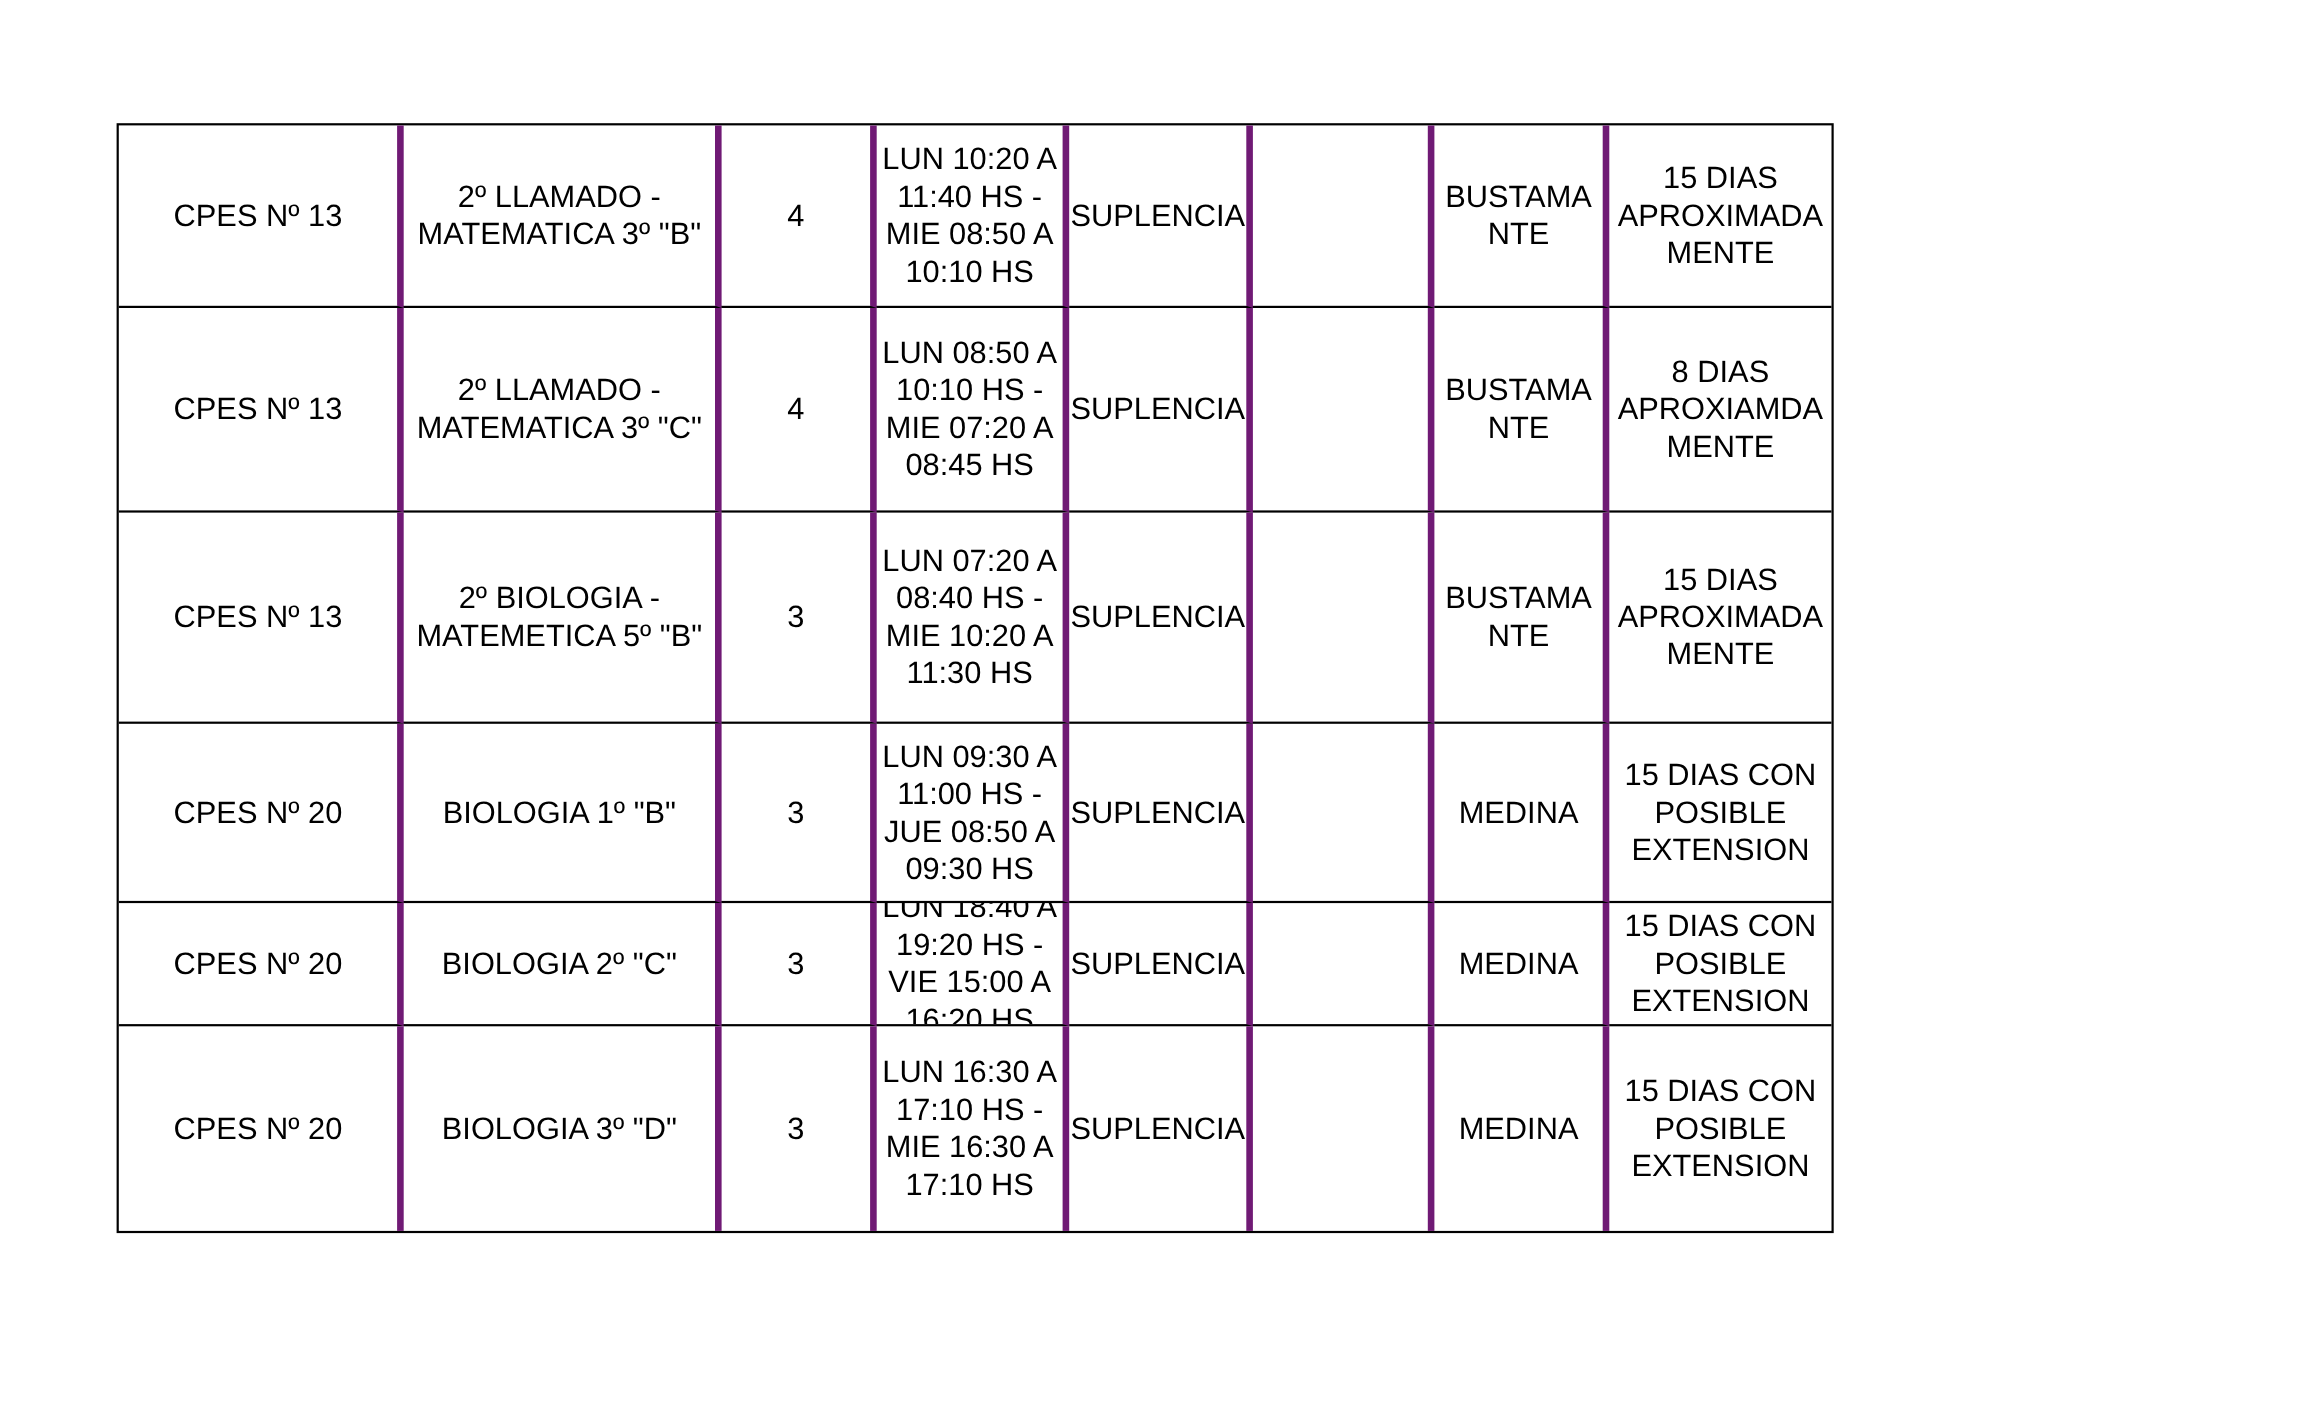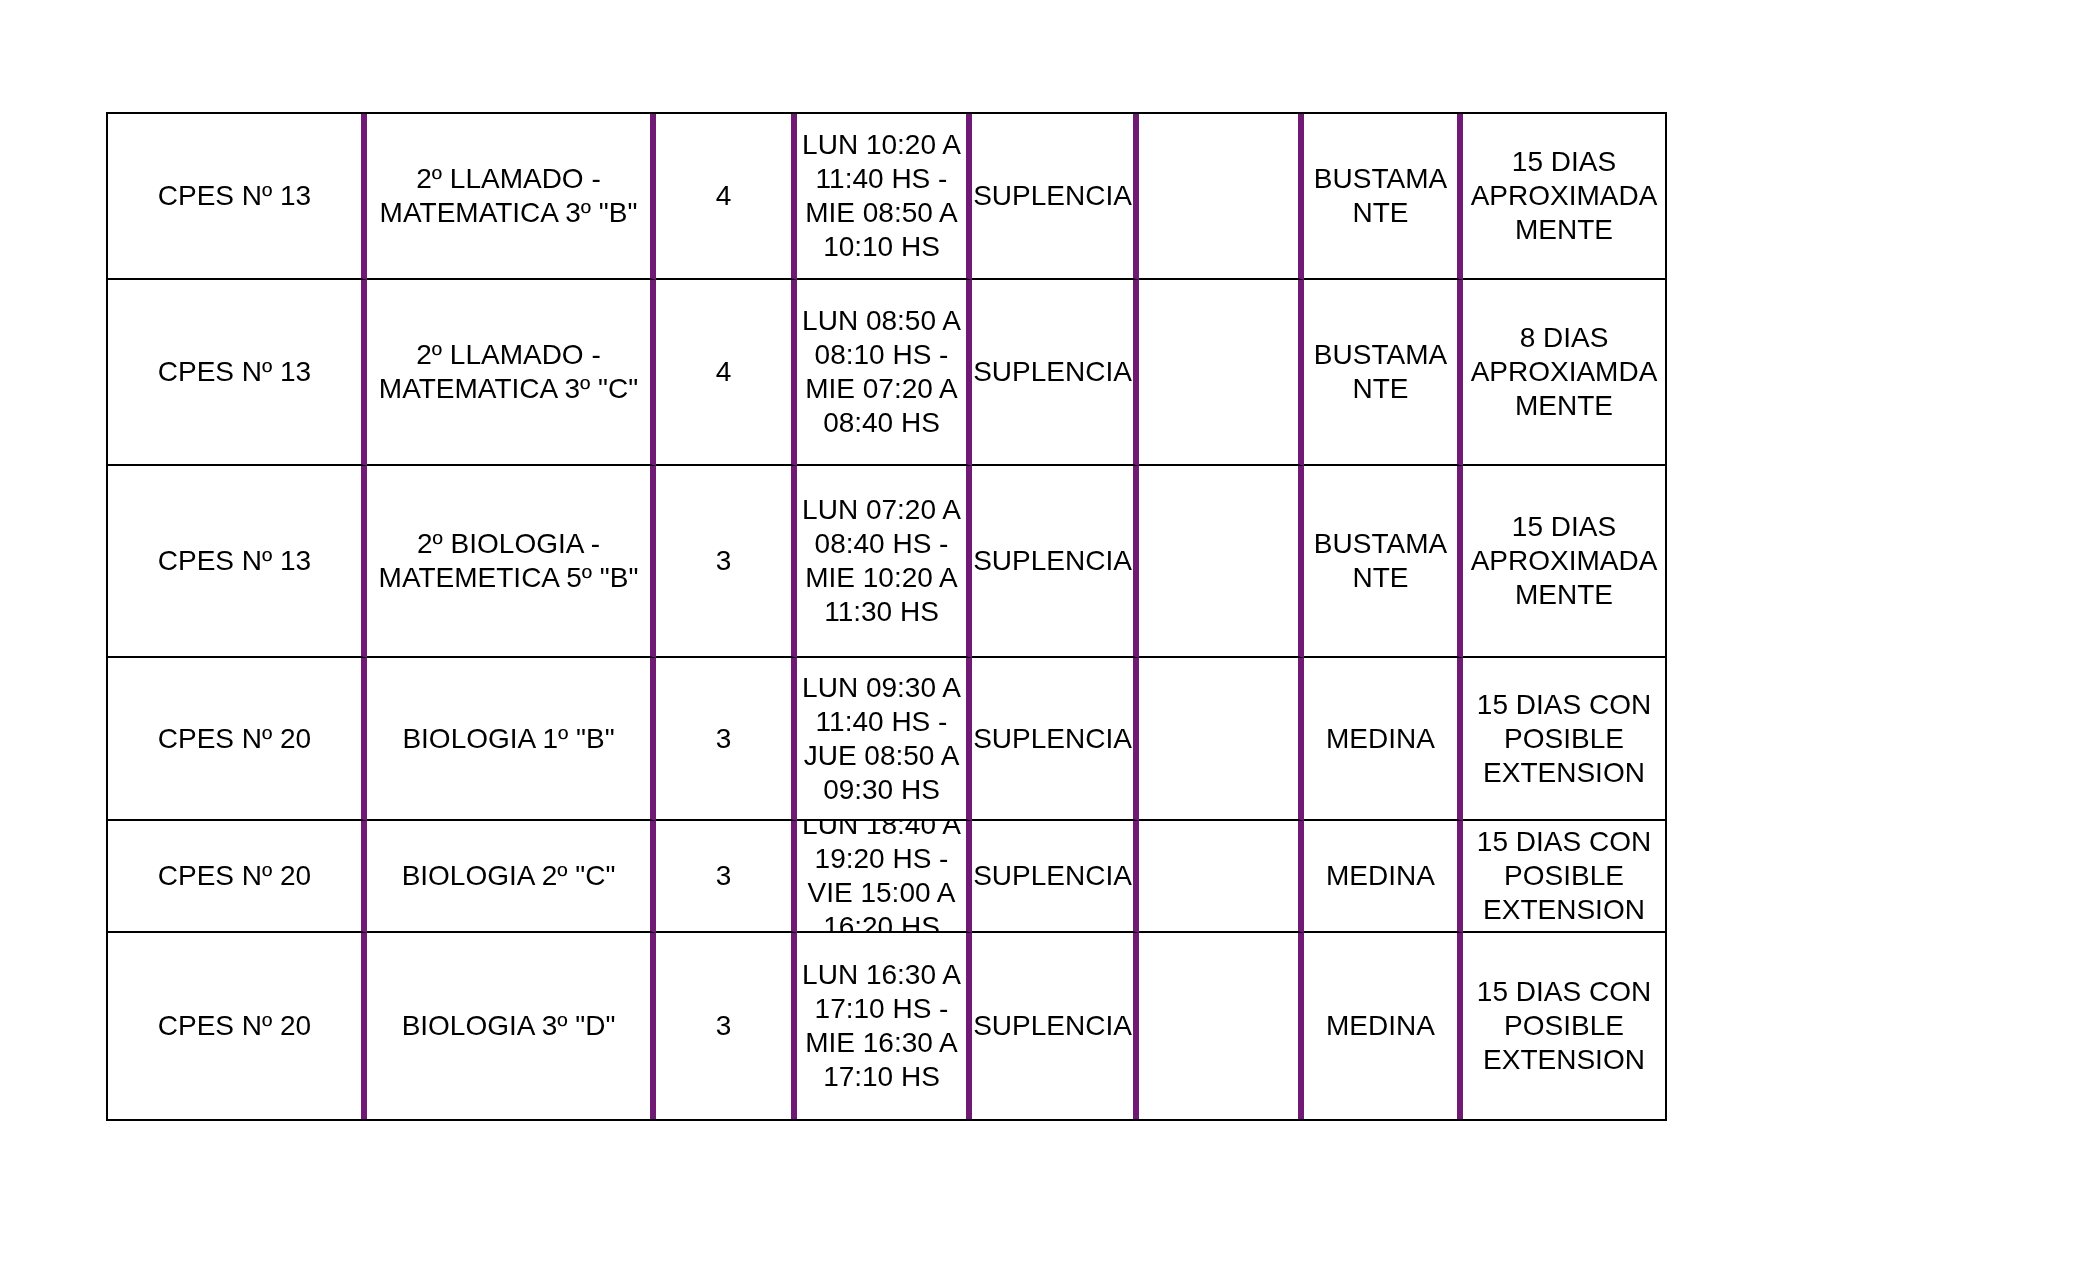--- a/index.html
+++ b/index.html
@@ -81,21 +81,21 @@
     <div class="cell">
         <span class="txt">CPES Nº 13</span>
       </div>
     <div class="cell">
         <span class="txt">2º LLAMADO - MATEMATICA 3º "C"</span>
       </div>
     <div class="cell">
         <span class="txt">4</span>
       </div>
     <div class="cell">
-        <span class="txt">LUN 08:50 A 08:10 HS - MIE 07:20 A 08:40 HS</span>
+        <span class="txt">LUN 08:50 A 10:10 HS - MIE 07:20 A 08:45 HS</span>
       </div>
     <div class="cell">
         <span class="txt">SUPLENCIA</span>
       </div>
     <div class="cell">
         <span class="txt"></span>
       </div>
     <div class="cell">
         <span class="txt">BUSTAMANTE</span>
       </div>
@@ -135,21 +135,21 @@
     <div class="cell">
         <span class="txt">CPES Nº 20</span>
       </div>
     <div class="cell">
         <span class="txt">BIOLOGIA 1º "B"</span>
       </div>
     <div class="cell">
         <span class="txt">3</span>
       </div>
     <div class="cell">
-        <span class="txt">LUN 09:30 A 11:40 HS - JUE 08:50 A 09:30 HS</span>
+        <span class="txt">LUN 09:30 A 11:00 HS - JUE 08:50 A 09:30 HS</span>
       </div>
     <div class="cell">
         <span class="txt">SUPLENCIA</span>
       </div>
     <div class="cell">
         <span class="txt"></span>
       </div>
     <div class="cell">
         <span class="txt">MEDINA</span>
       </div>

